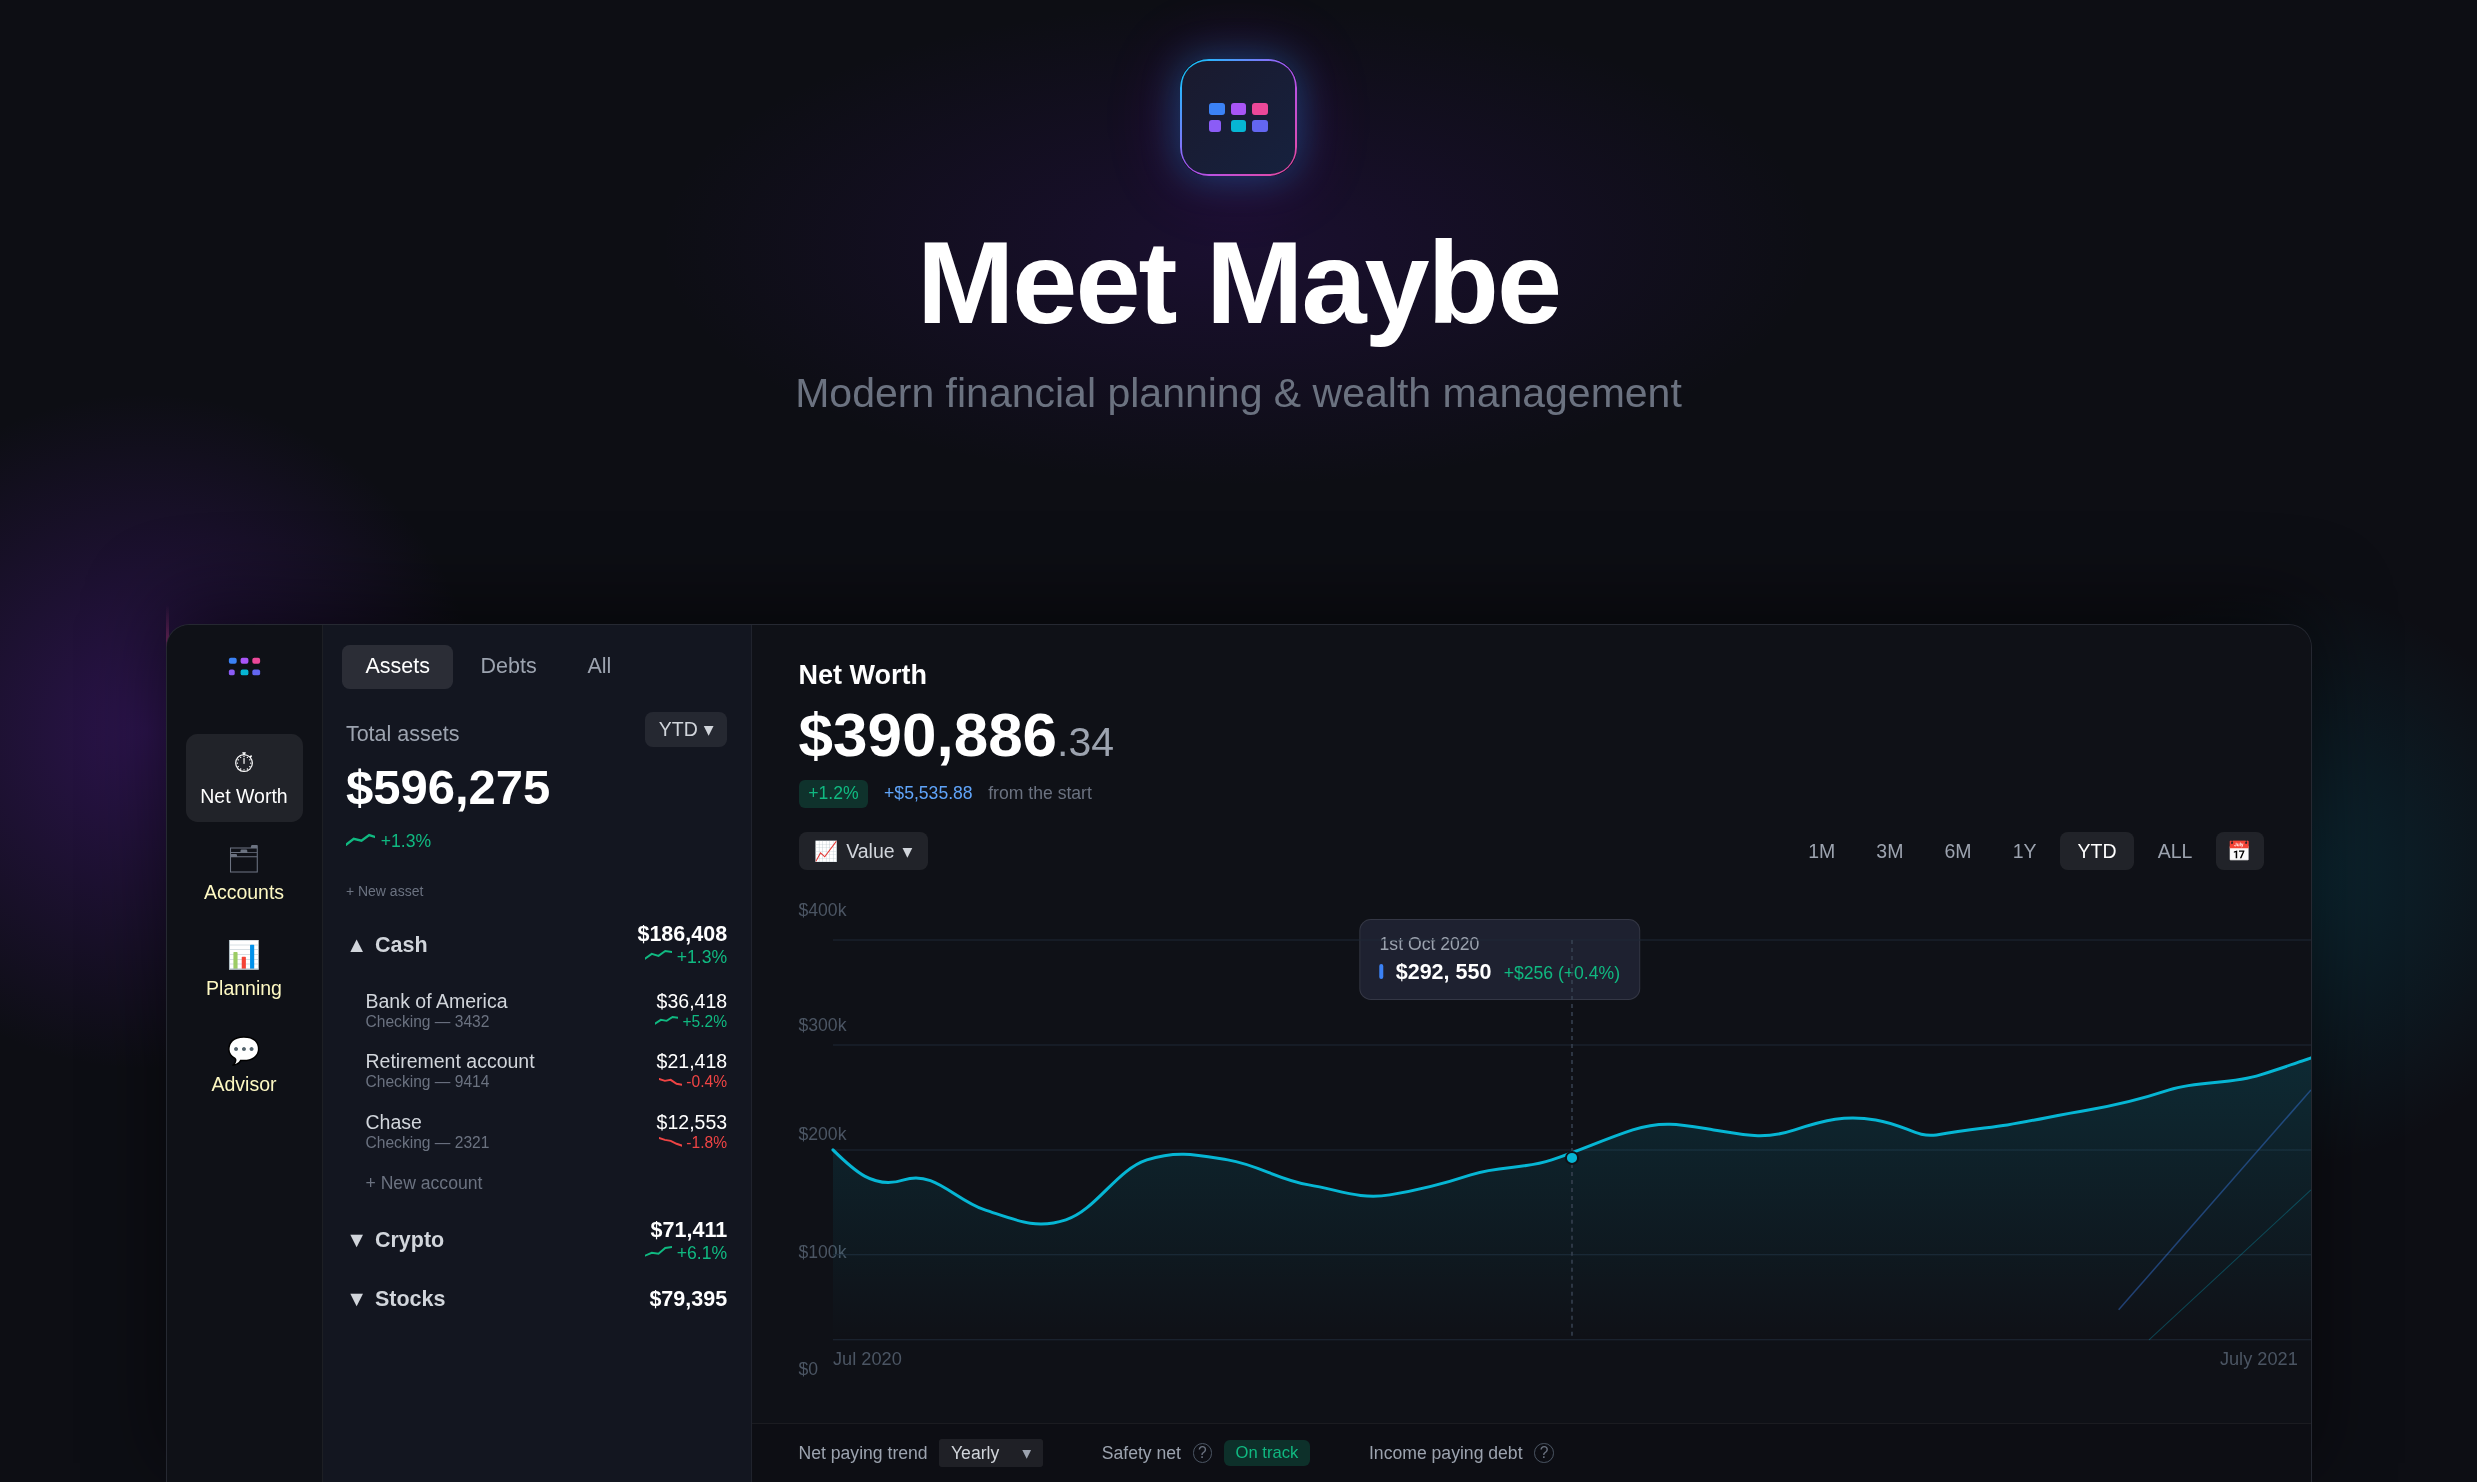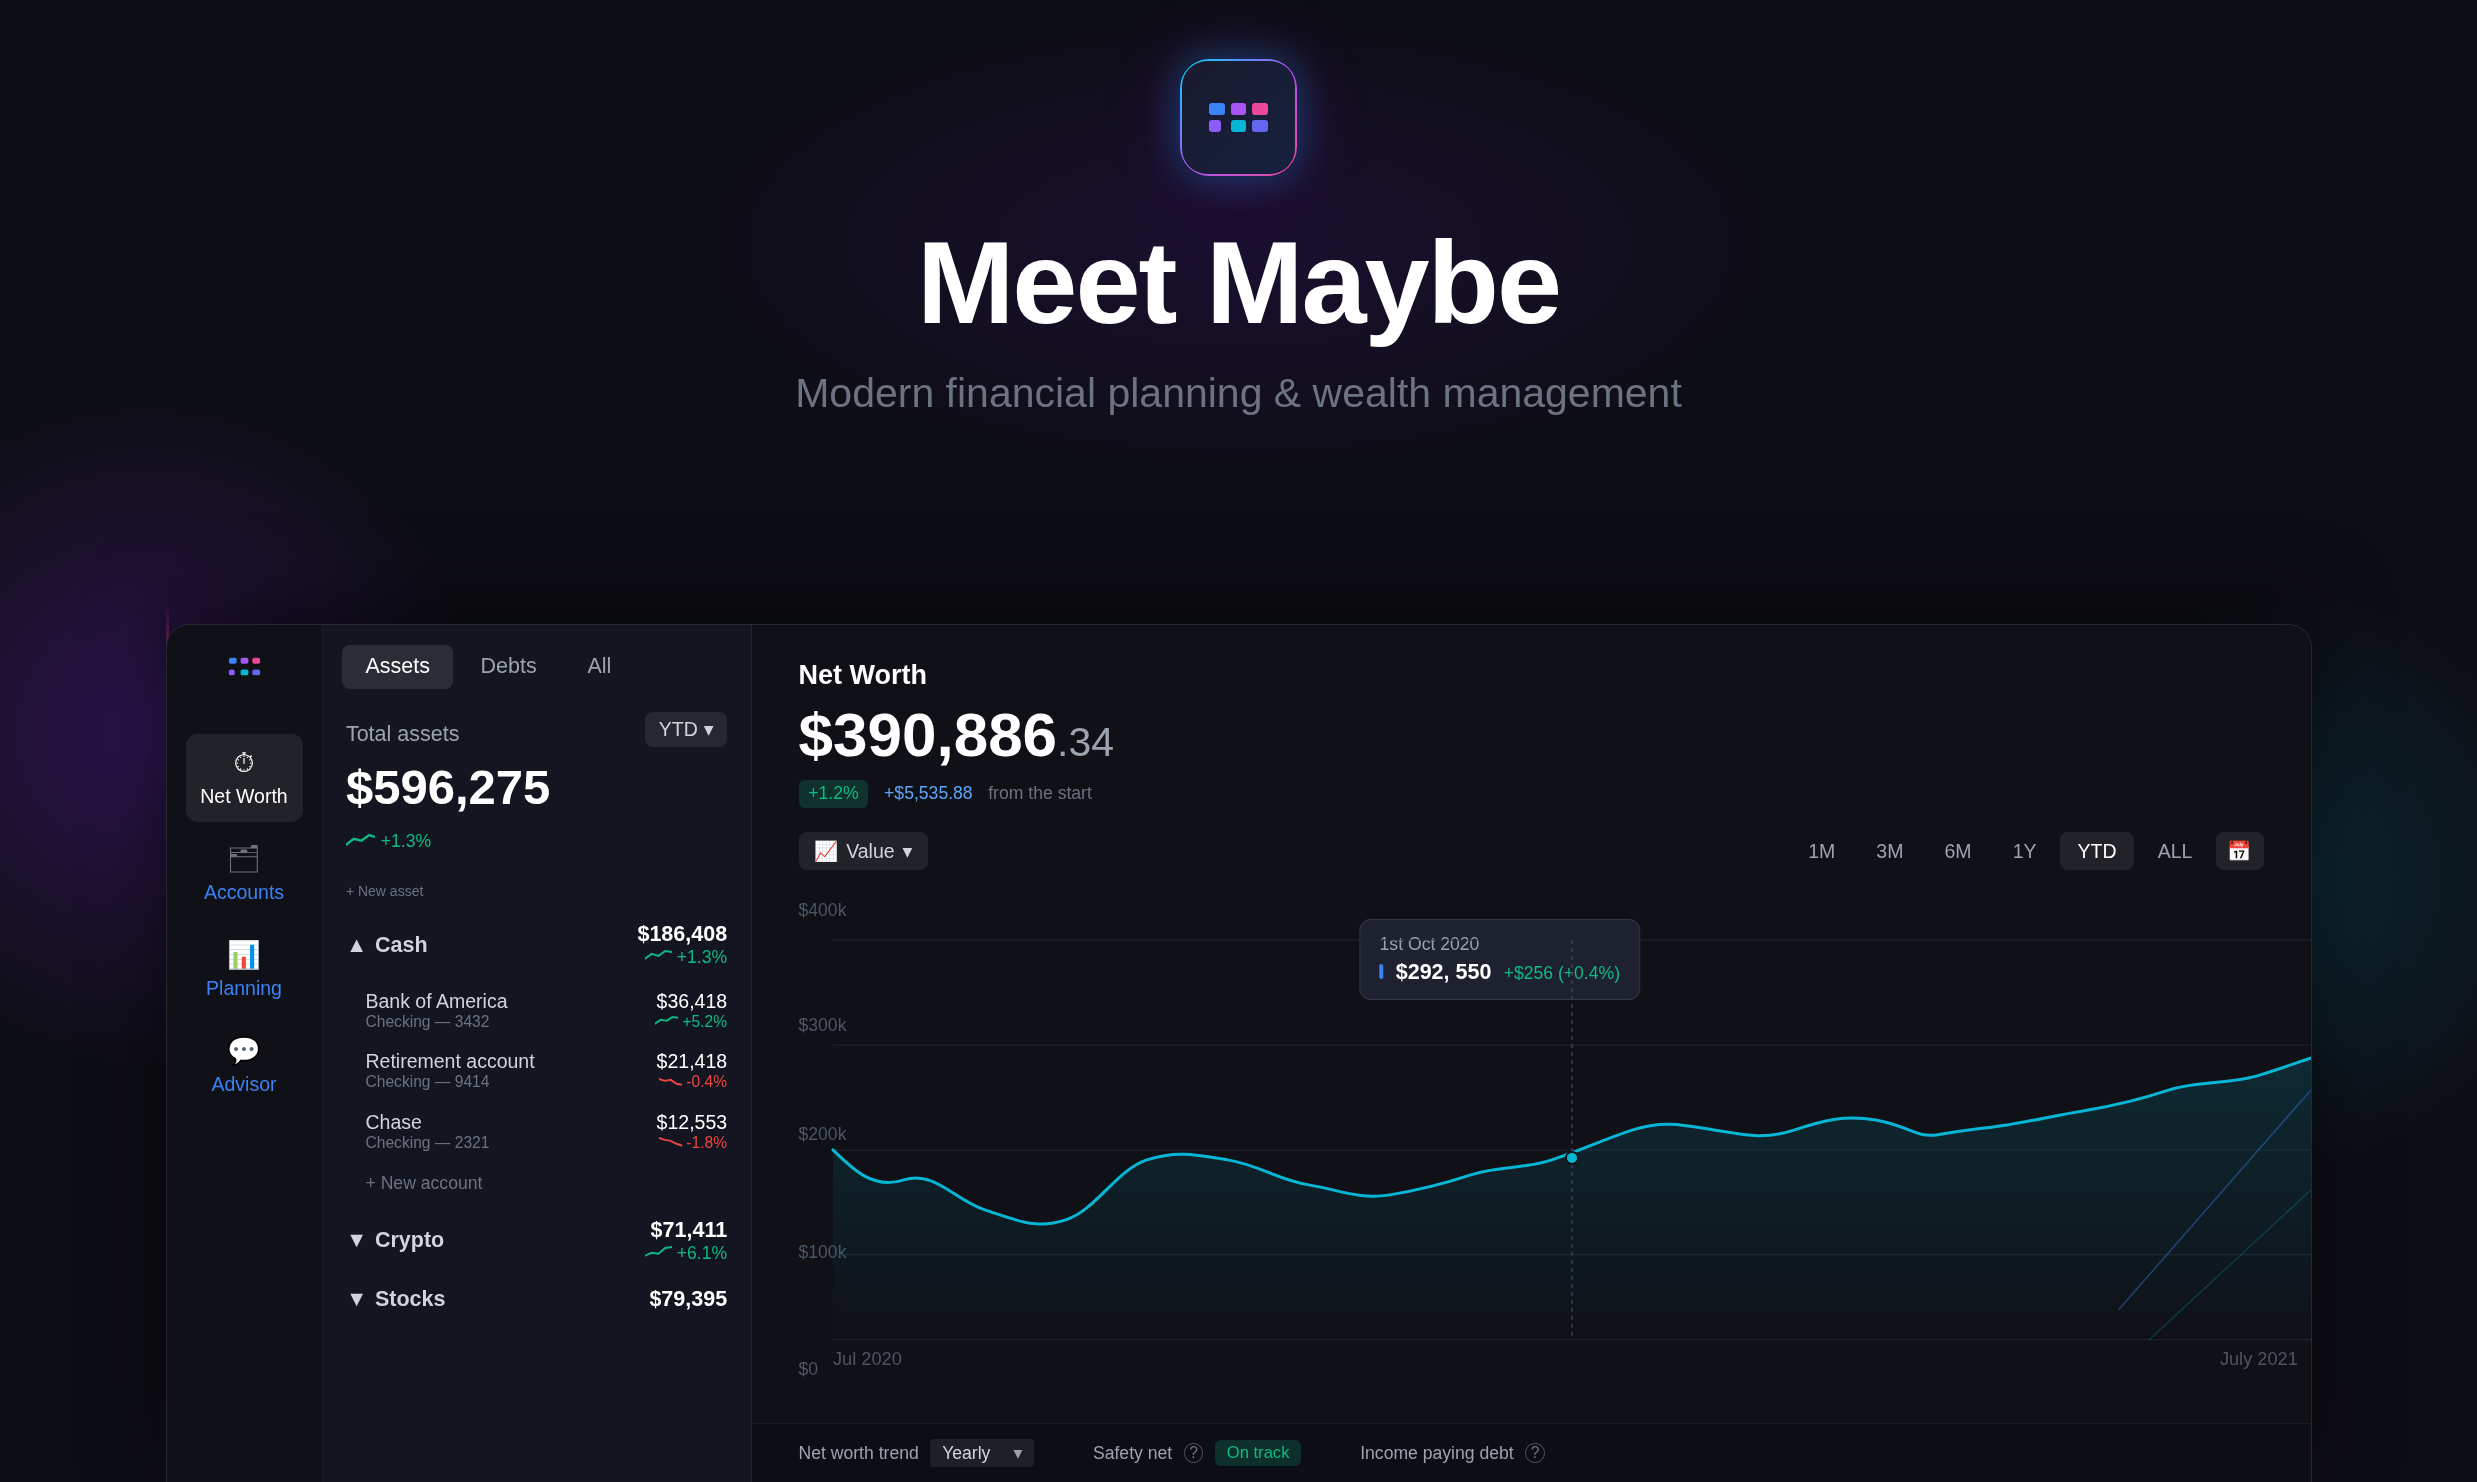--- a/index.html
+++ b/index.html
@@ -151,21 +151,21 @@
       border-radius: 11.7px;
       cursor: pointer;
       width: 117px;
       margin-bottom: 7.8px;
     }
     .sidebar-item.active {
       background: rgba(255,255,255,0.08);
     }
     .sidebar-item-label {
       font-size: 19.5px;
-      color: #3b82f6;
+      color: #fef9c3;
     }
     .sidebar-item.active .sidebar-item-label {
       color: #ffffff;
     }
     .sidebar-icon {
       font-size: 27px;
       color: #6b7280;
     }
     .sidebar-item.active .sidebar-icon {
       color: #ffffff;
@@ -748,21 +748,21 @@
         <text x="80" y="475" fill="#4b5563" font-size="18">Jul 2020</text>
         <text x="1450" y="475" fill="#4b5563" font-size="18">July 2021</text>
 
         <line x1="1350" y1="420" x2="1540" y2="200" stroke="#3b82f6" stroke-width="1.5" opacity="0.4"></line>
         <line x1="1380" y1="450" x2="1540" y2="300" stroke="#06b6d4" stroke-width="1" opacity="0.3"></line>
       </svg>
     </div>
 
     <div class="bottom-bar">
       <div class="bottom-item">
-        <span class="bottom-item-label">Net worth trend</span>
+        <span class="bottom-item-label">Net paying trend</span>
         <div style="display:flex;align-items:center;gap:23px; background:rgba(255,255,255,0.08); border-radius:3px; padding:3.9px 11.7px; cursor:pointer;">
           <span style="font-size:17.6px; color:#d1d5db;">Yearly</span>
           <span style="color:#9ca3af;">▾</span>
         </div>
       </div>
       <div class="bottom-item">
         <span class="bottom-item-label">Safety net</span>
         <span style="color:#6b7280; font-size:15.6px; border:1px solid #4b5563; border-radius:50%; width:19.5px; height:19.5px; display:inline-flex; align-items:center; justify-content:center;">?</span>
         <span class="on-track-badge">On track</span>
       </div>

